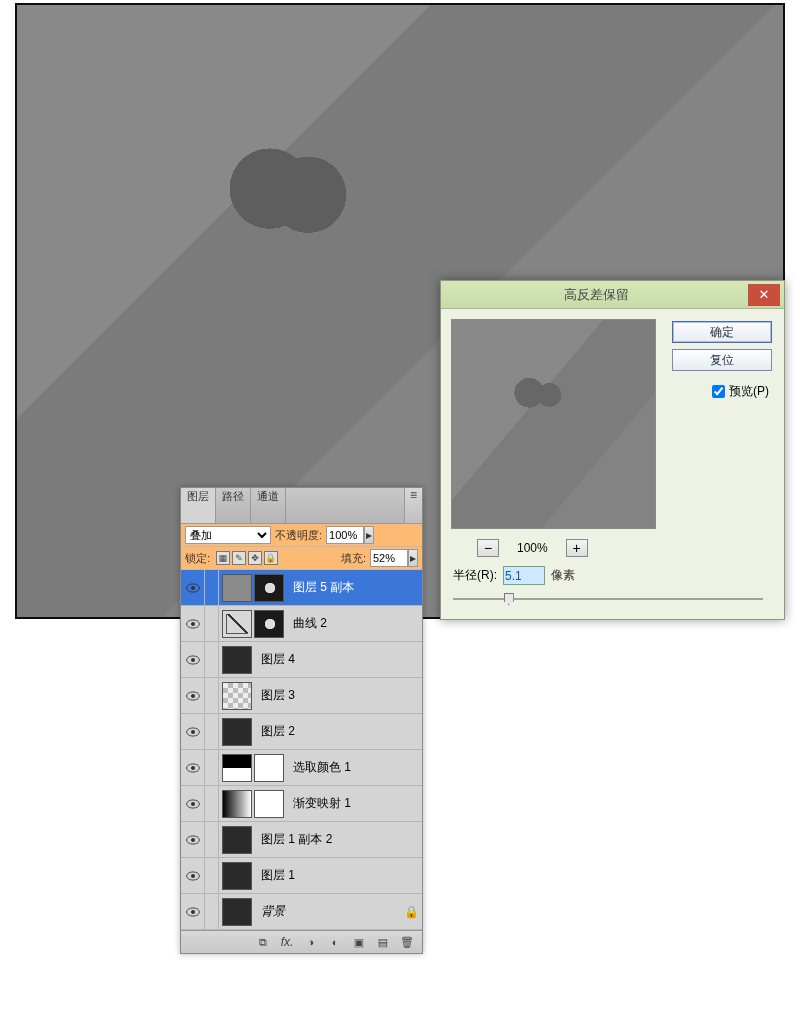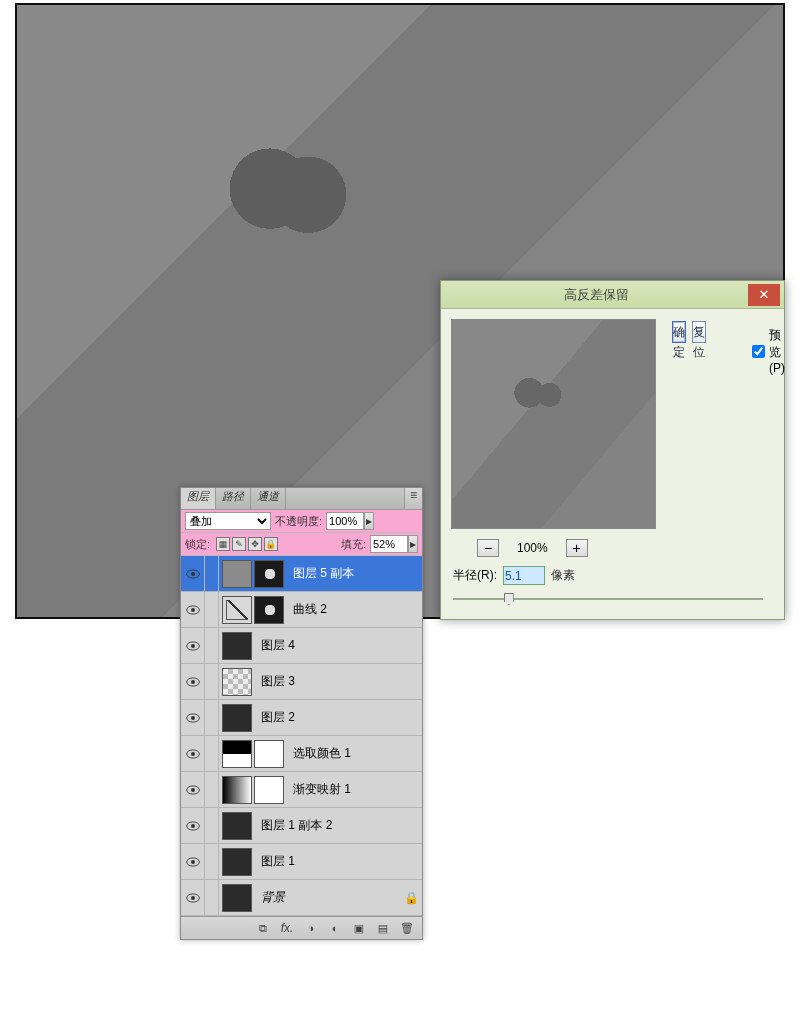--- a/index.html
+++ b/index.html
@@ -12,25 +12,25 @@
       radial-gradient(circle at 33% 30%, #5a5a5a 0 6%, transparent 6%),
       radial-gradient(circle at 38% 31%, #5a5a5a 0 6%, transparent 6%),
       linear-gradient(135deg,#8a8a8a 0 30%, #7a7a7a 30% 55%, #858585 55% 100%);
     filter:contrast(0.9);
   }
   
   .layers-panel {
     position:absolute; left:180px; top:487px; width:243px; background:#d4d4d4; border:1px solid #888;
     box-shadow:0 0 6px rgba(0,0,0,.3);
   }
-  .lp-tabs { display:flex; background:linear-gradient(#c8c8c8,#b5b5b5); height:22px; border-bottom:1px solid #999;font-style:italic;}
+  .lp-tabs { display:flex; background:linear-gradient(#c8c8c8,#b5b5b5); height:36px; border-bottom:1px solid #999;}
   .lp-tab { padding:1px 6px; font-size:11px; color:#333; border-right:1px solid #999;}
   .lp-tab.active { background:#d4d4d4;}
   .lp-menu { margin-left:auto; width:18px; text-align:center; color:#444; cursor:pointer; background:linear-gradient(#d8d8d8,#c0c0c0); border-left:1px solid #999;}
-  .lp-row { display:flex; align-items:center; padding:2px 4px; gap:4px; border-bottom:1px solid #bbb; background:#f9a8d4;}
+  .lp-row { display:flex; align-items:center; padding:2px 4px; gap:4px; border-bottom:1px solid #bbb; background:#fdba74;}
   .lp-row select, .lp-row input[type=text]{ font-size:11px; height:18px; border:1px solid #999; background:#fff;}
   .lp-row .lbl{ font-size:11px; color:#333;}
   .lp-row .spin { display:flex; align-items:center;}
   .lp-row .spin input{ width:38px; text-align:left; padding:0 2px;}
   .lp-row .arrow{ width:10px; height:18px; display:inline-flex; align-items:center; justify-content:center; color:#333; border:1px solid #999; background:linear-gradient(#e8e8e8,#cfcfcf);}
   .lock-icons{ display:flex; gap:2px; margin-left:2px;}
   .lock-icons span{ width:14px; height:14px; border:1px solid #777; background:#e0e0e0; display:inline-flex; align-items:center; justify-content:center; font-size:9px; color:#444;}
   
   .layer-list{ max-height:none;}
   .layer{ display:flex; align-items:center; height:36px; border-bottom:1px solid #b5b5b5; background:#d4d4d4;}
@@ -73,21 +73,21 @@
   .dlg-body{ position:relative; padding:10px; height:calc(100% - 28px);}
   .preview{ width:205px; height:210px; border:1px solid #888; background:#808080;
     background:
       radial-gradient(circle at 38% 35%, #666 0 8%, transparent 8%),
       radial-gradient(circle at 48% 36%, #666 0 7%, transparent 7%),
       linear-gradient(130deg,#888 0 40%, #7c7c7c 40% 70%, #838383 70% 100%);
     filter:contrast(.95);
   }
   .zoomrow{ display:flex; align-items:center; gap:18px; margin:10px 0 0 26px;}
   .zbtn{ width:22px; height:18px; border:1px solid #888; background:linear-gradient(#f4f4f4,#dcdcdc); display:flex; align-items:center; justify-content:center; font-size:14px; cursor:pointer;}
-  .dlg-right{ position:absolute; right:12px; top:12px; width:100px; display:flex; flex-direction:row; gap:6px;}
+  .dlg-right{ position:absolute; right:12px; top:12px; width:100px; display:flex; flex-direction:column; gap:6px;}
   .btn{ height:22px; border:1px solid #7a8aa8; background:linear-gradient(#fdfdfd,#e7ecf4); text-align:center; line-height:20px; cursor:pointer; color:#234;}
   .btn.primary{ border:1px solid #4a6aa8; box-shadow:0 0 0 1px #a7c1ea inset;}
   .chk{ display:flex; align-items:center; gap:4px; margin-top:6px;margin-left:40px;}
   .chk input{vertical-align:middle;}
   .radiusrow{ position:absolute; left:12px; bottom:34px; display:flex; align-items:center; gap:6px;}
   .radiusrow input[type=text]{ width:42px; height:19px; border:1px solid #6a7; background:#cfe8ff; text-align:left; padding:0 1px; color:#1156b3;}
   .sliderwrap{ position:absolute; left:12px; bottom:12px; width:310px; height:16px;}
   .track{ position:absolute; left:0; right:0; top:7px; height:2px; background:#9aa891;}
   .sthumb{ position:absolute; top:2px; width:10px; height:12px; background:#e8e8e8; border:1px solid #777; transform:translateX(-50%); clip-path:polygon(0 0,100% 0,100% 70%,50% 100%,0 70%);}
   .unit{ font-size:12px; color:#333;}

